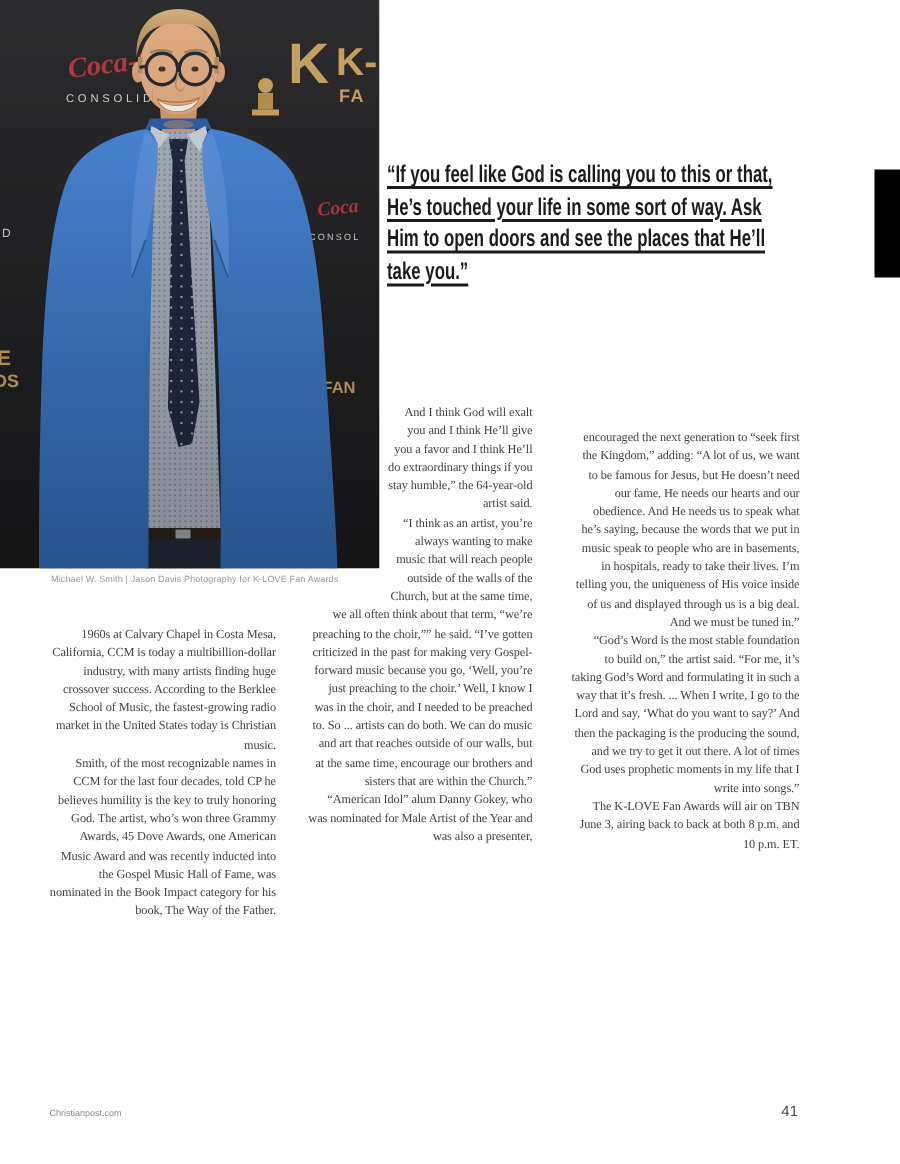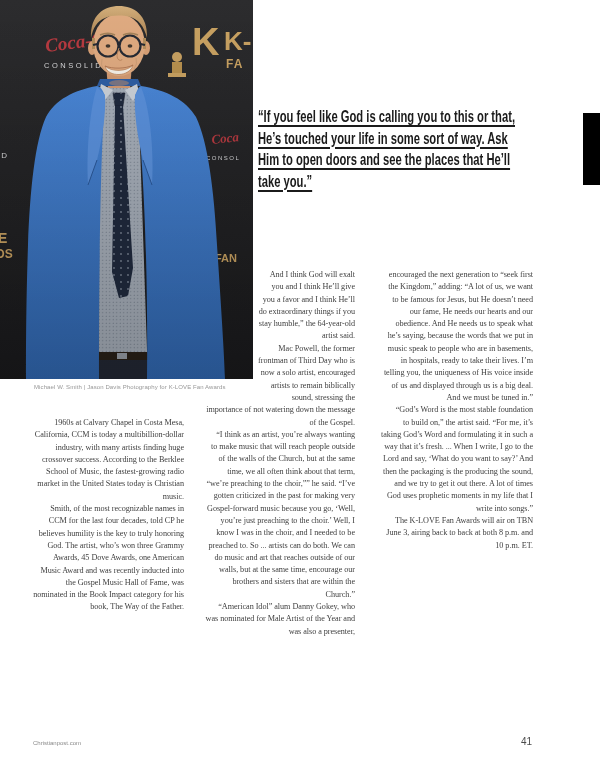--- a/index.html
+++ b/index.html
@@ -27,21 +27,21 @@
     text-decoration-thickness: 1.5px;
     text-underline-offset: 3px;
   }
   .black-tab { position: absolute; left: 583px; top: 113px; width: 17px; height: 72px; background: #000; }
   .col {
     position: absolute; font-size: 8.2px; line-height: 12.3px; color: #3f3f3f;
     text-align: right; letter-spacing: -0.05px;
   }
   .col-left  { left: 33px;  top: 417px; width: 151px; }
   .col-mid   { left: 205px; top: 269px; width: 150px; }
-  .col-right { left: 381px; top: 269px; width: 152px; }
+  .col-right { left: 381px; top: 286px; width: 152px; }
   .wrap-spacer { float: left; width: 53px; height: 130px; }
   .col p { margin: 0; }
   .col p.indent { text-indent: 8px; }
   .footer-left {
     position: absolute; left: 33px; top: 740px;
     font-family: "Liberation Sans", sans-serif; font-size: 6px; color: #8a8a8a;
   }
   .page-num {
     position: absolute; right: 68px; top: 736px;
     font-family: "Liberation Sans", sans-serif; font-size: 10px; color: #4a4a4a;
@@ -181,21 +181,20 @@
   <div class="black-tab"></div>
 
   <div class="col col-left">
     <p>1960s at Calvary Chapel in Costa Mesa, California, CCM is today a multibillion-dollar industry, with many artists finding huge crossover success. According to the Berklee School of Music, the fastest-growing radio market in the United States today is Christian music.</p>
     <p class="indent">Smith, of the most recognizable names in CCM for the last four decades, told CP he believes humility is the key to truly honoring God. The artist, who’s won three Grammy Awards, 45 Dove Awards, one American Music Award and was recently inducted into the Gospel Music Hall of Fame, was nominated in the Book Impact category for his book, The Way of the Father.</p>
   </div>
 
   <div class="col col-mid">
     <div class="wrap-spacer"></div>
     <p>And I think God will exalt you and I think He’ll give you a favor and I think He’ll do extraordinary things if you stay humble,” the 64-year-old artist said.</p>
-    <p class="indent">Mac Powell, the former frontman of Third Day who is now a solo artist, encouraged artists to remain biblically sound, stressing the importance of not watering down the message of the Gospel.</p>
     <p class="indent">“I think as an artist, you’re always wanting to make music that will reach people outside of the walls of the Church, but at the same time, we all often think about that term, “we’re preaching to the choir,”” he said. “I’ve gotten criticized in the past for making very Gospel-forward music because you go, ‘Well, you’re just preaching to the choir.’ Well, I know I was in the choir, and I needed to be preached to. So ... artists can do both. We can do music and art that reaches outside of our walls, but at the same time, encourage our brothers and sisters that are within the Church.”</p>
     <p class="indent">“American Idol” alum Danny Gokey, who was nominated for Male Artist of the Year and was also a presenter,</p>
   </div>
 
   <div class="col col-right">
     <p>encouraged the next generation to “seek first the Kingdom,” adding: “A lot of us, we want to be famous for Jesus, but He doesn’t need our fame, He needs our hearts and our obedience. And He needs us to speak what he’s saying, because the words that we put in music speak to people who are in basements, in hospitals, ready to take their lives. I’m telling you, the uniqueness of His voice inside of us and displayed through us is a big deal. And we must be tuned in.”</p>
     <p class="indent">“God’s Word is the most stable foundation to build on,” the artist said. “For me, it’s taking God’s Word and formulating it in such a way that it’s fresh. ... When I write, I go to the Lord and say, ‘What do you want to say?’ And then the packaging is the producing the sound, and we try to get it out there. A lot of times God uses prophetic moments in my life that I write into songs.”</p>
     <p class="indent">The K-LOVE Fan Awards will air on TBN June 3, airing back to back at both 8 p.m. and 10 p.m. ET.</p>
   </div>
 

